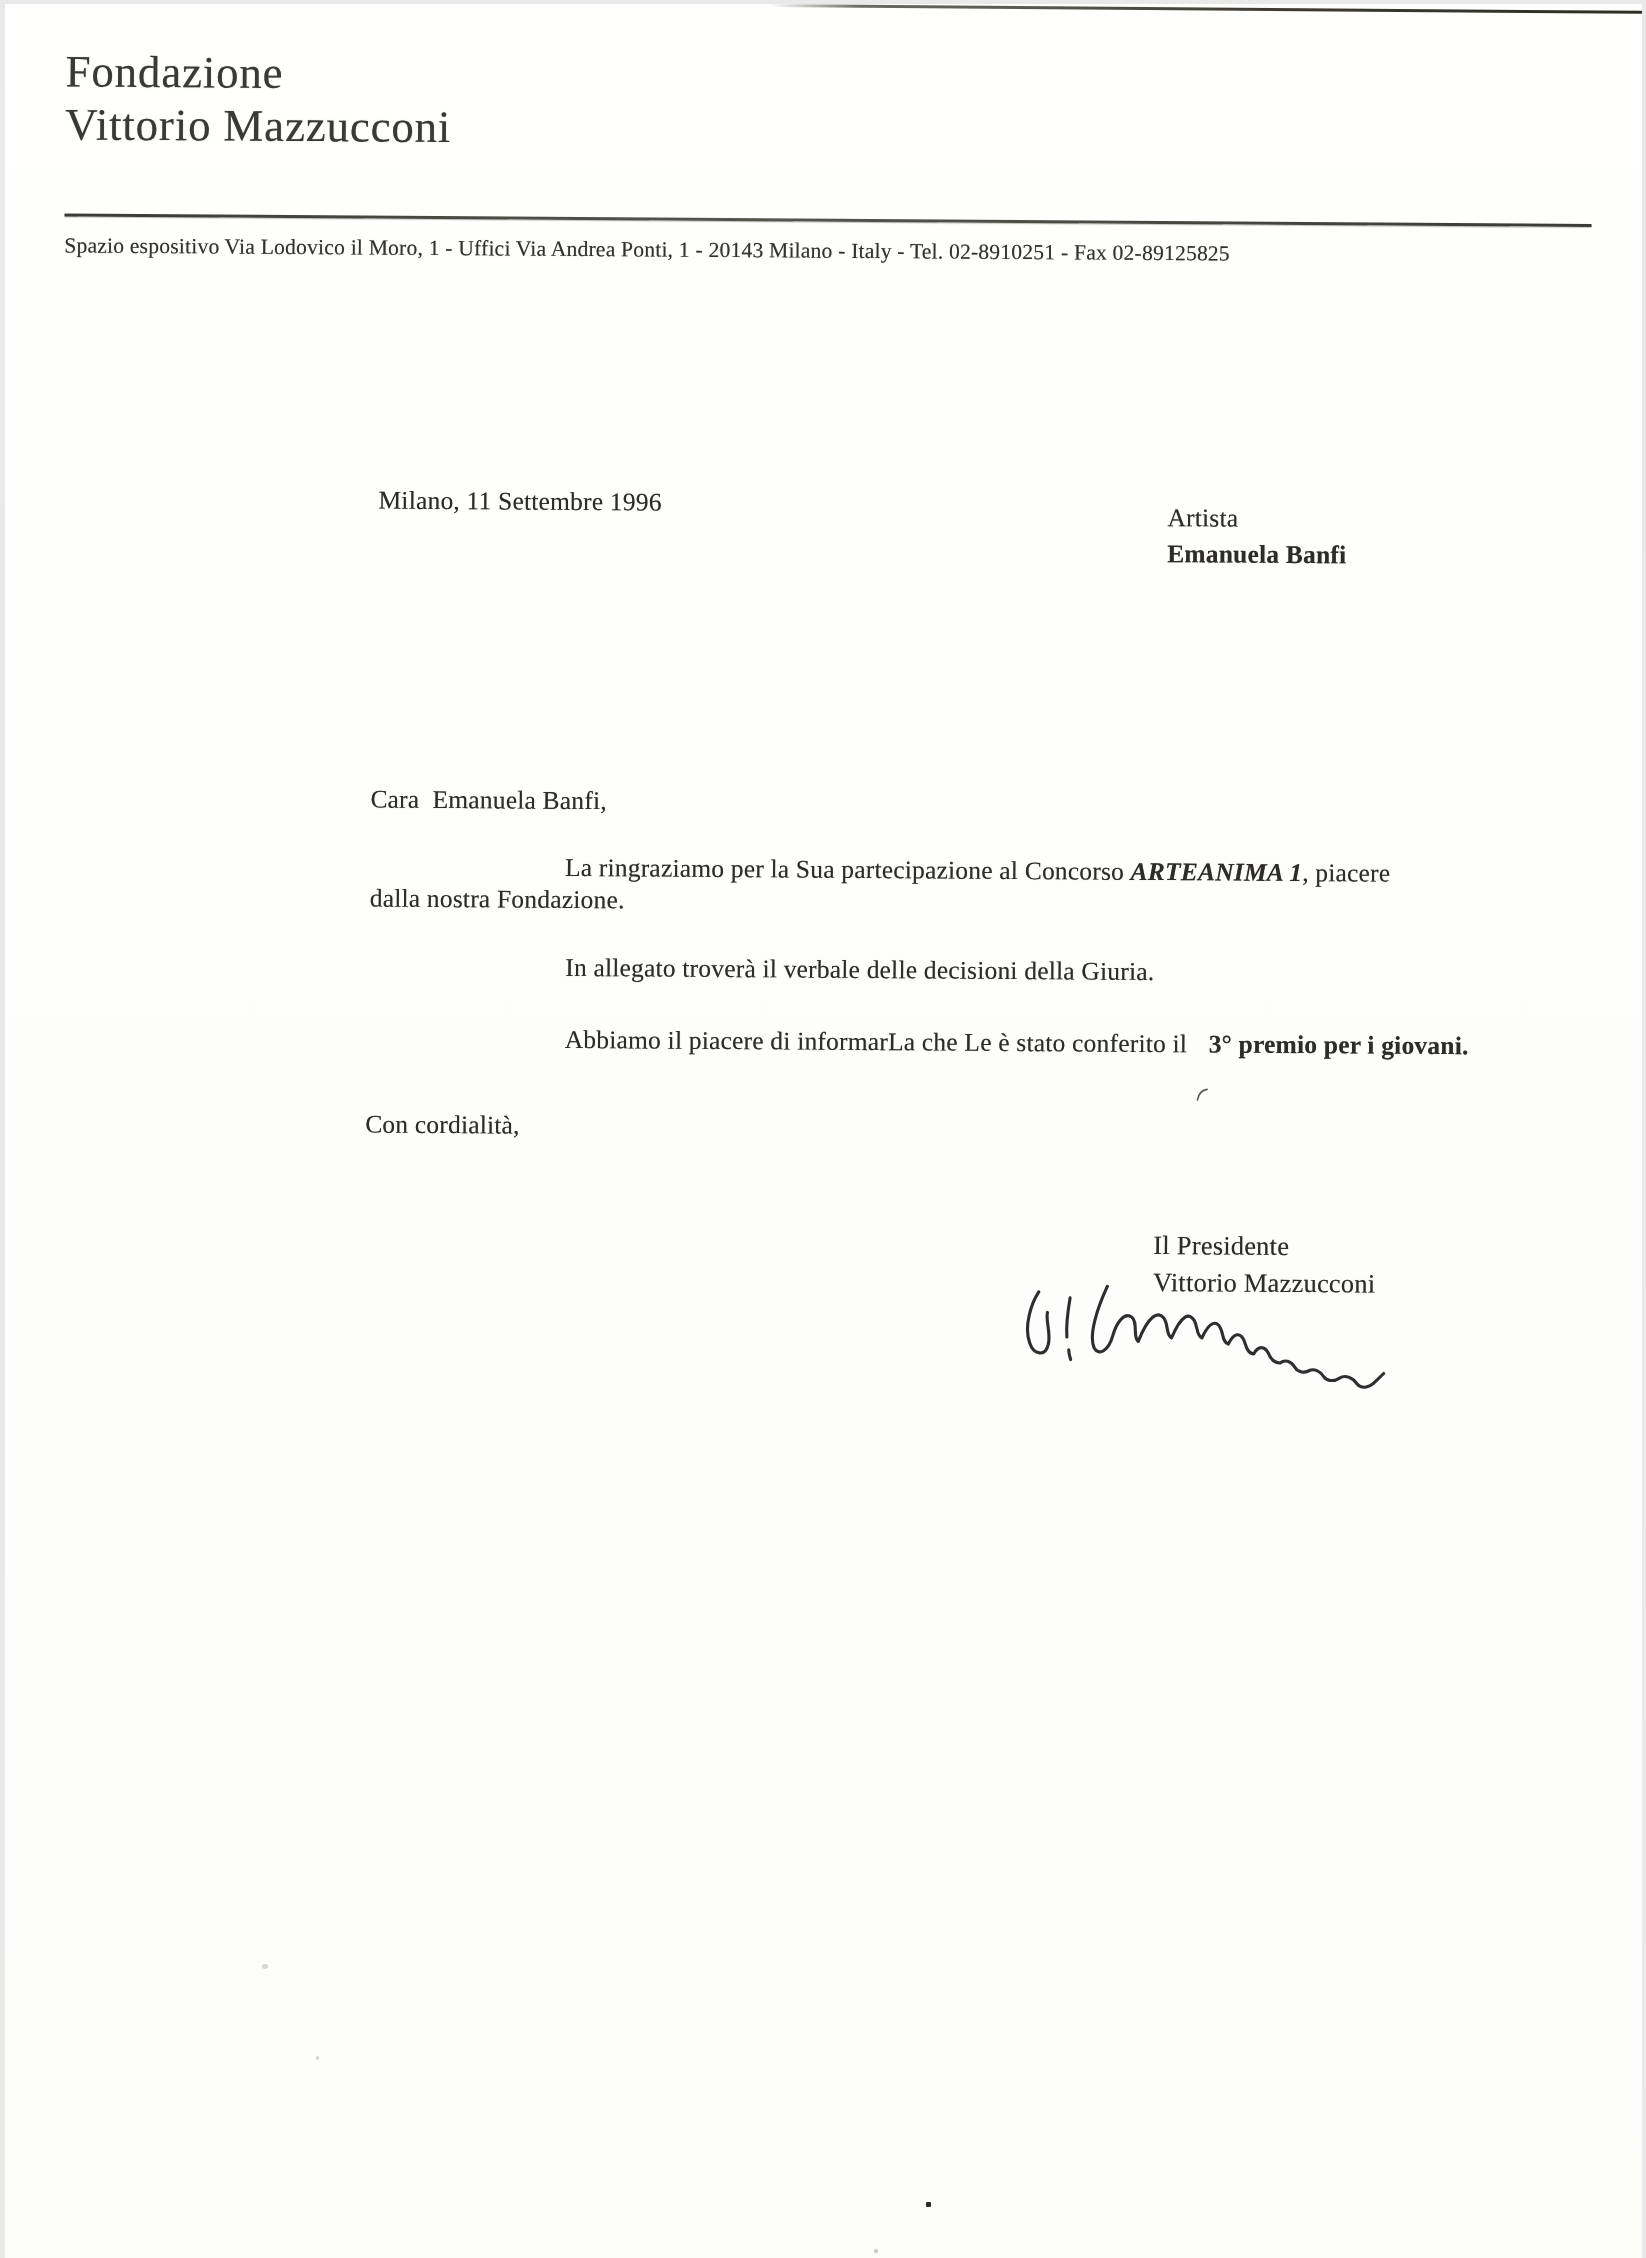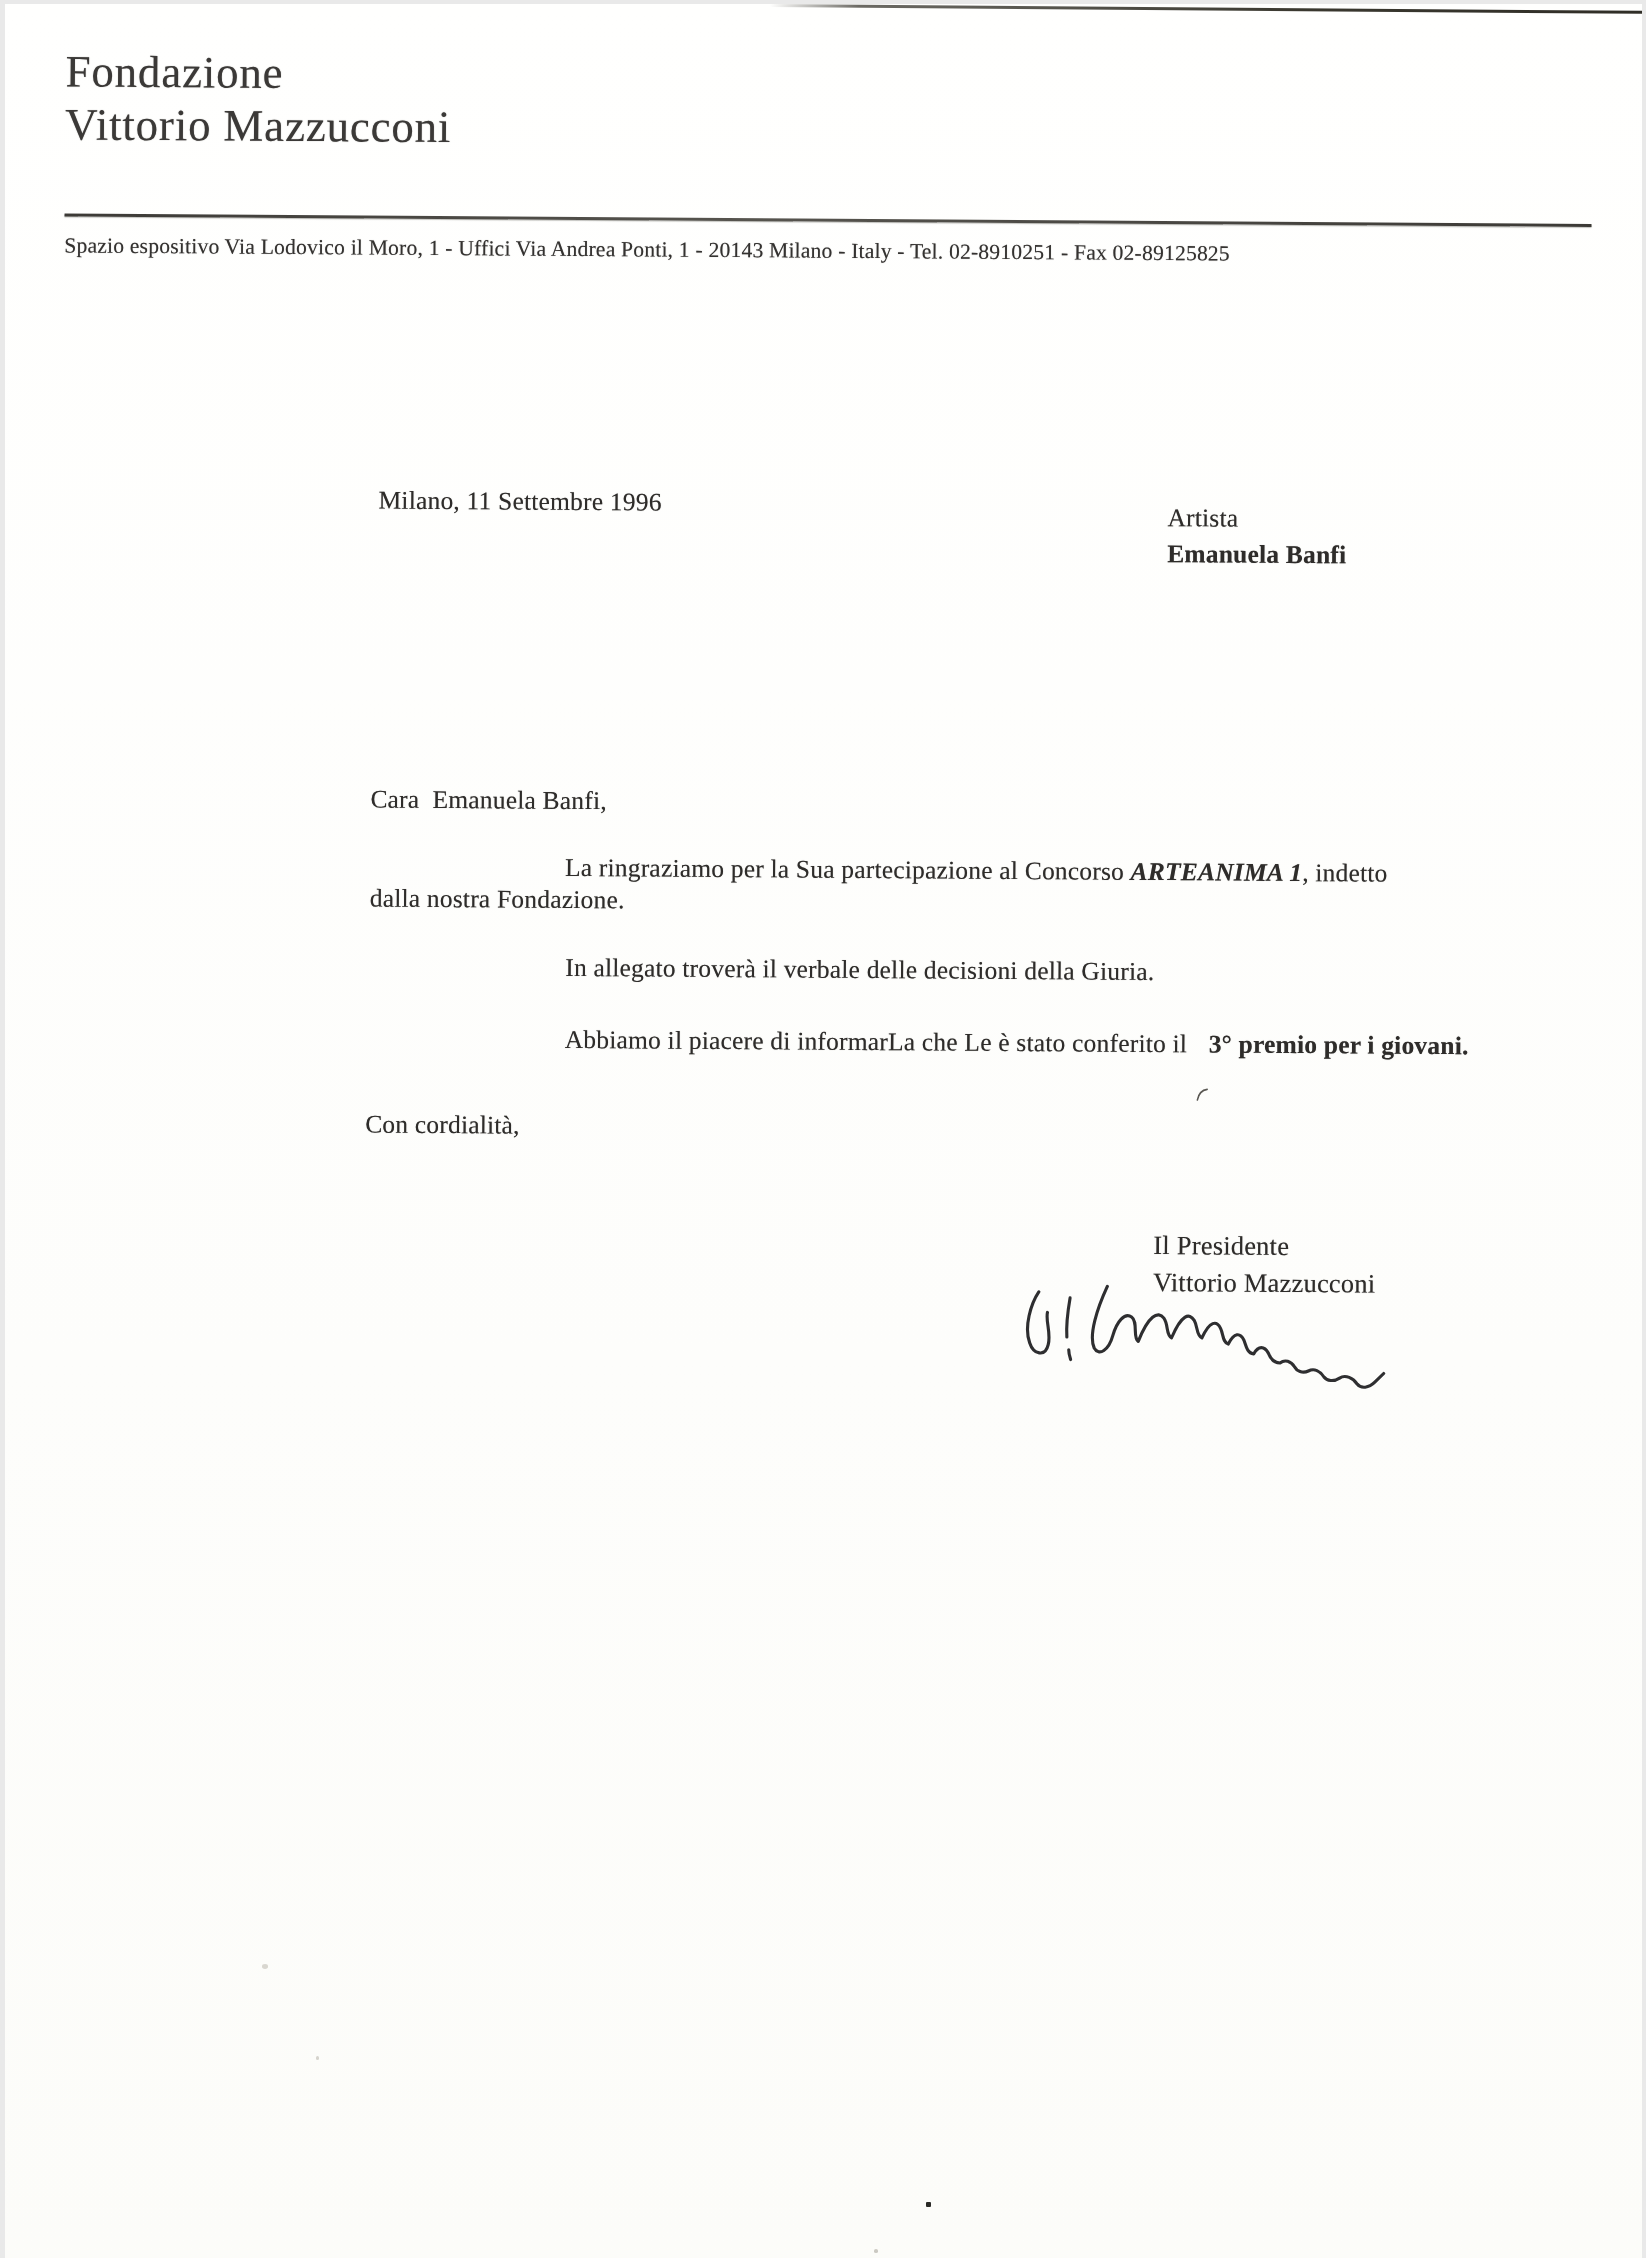--- a/index.html
+++ b/index.html
@@ -117,21 +117,21 @@
 
     <div class="abs body-text recipient">
       <div>Artista</div>
       <div class="name">Emanuela Banfi</div>
     </div>
 
     <div class="abs body-text salutation">Cara  Emanuela Banfi,</div>
 
     <div class="abs body-text para1">
       <div class="line1">
-        <span>La ringraziamo per la Sua partecipazione al Concorso </span><span class="emph">ARTEANIMA 1</span><span>, indetto</span>
+        <span>La ringraziamo per la Sua partecipazione al Concorso </span><span class="emph">ARTEANIMA 1</span><span>, piacere</span>
       </div>
       <div>dalla nostra Fondazione.</div>
     </div>
 
     <div class="abs body-text para2">In allegato troverà il verbale delle decisioni della Giuria.</div>
 
     <div class="abs body-text para3">
       <span>Abbiamo il piacere di informarLa che Le è stato conferito il</span><span class="prize">3° premio per i giovani.</span>
     </div>
 

